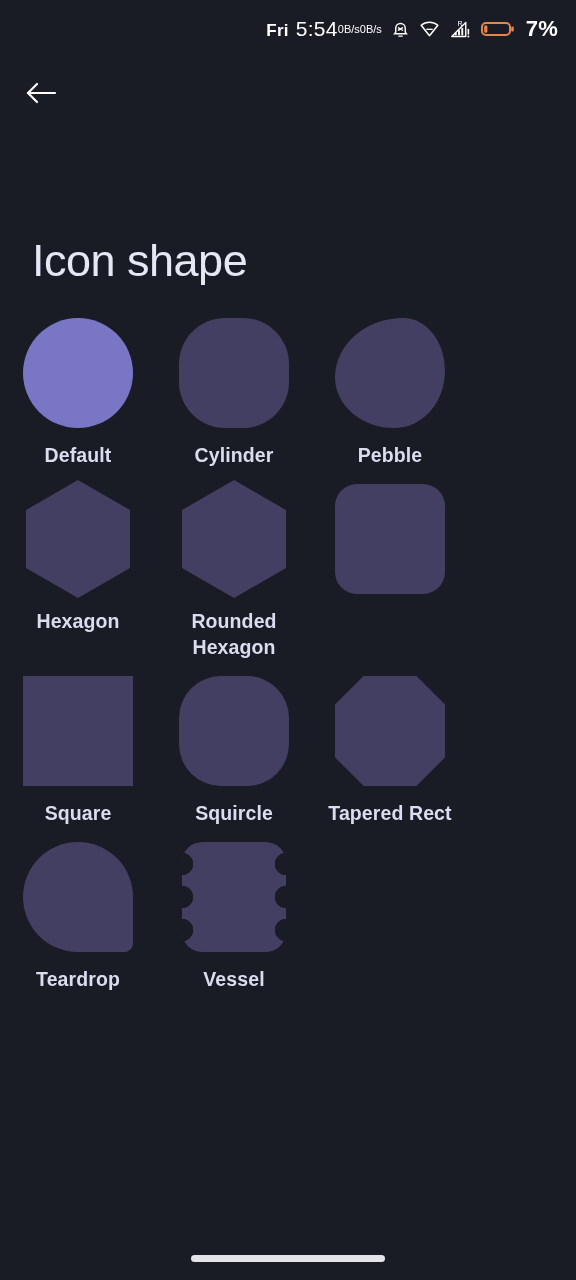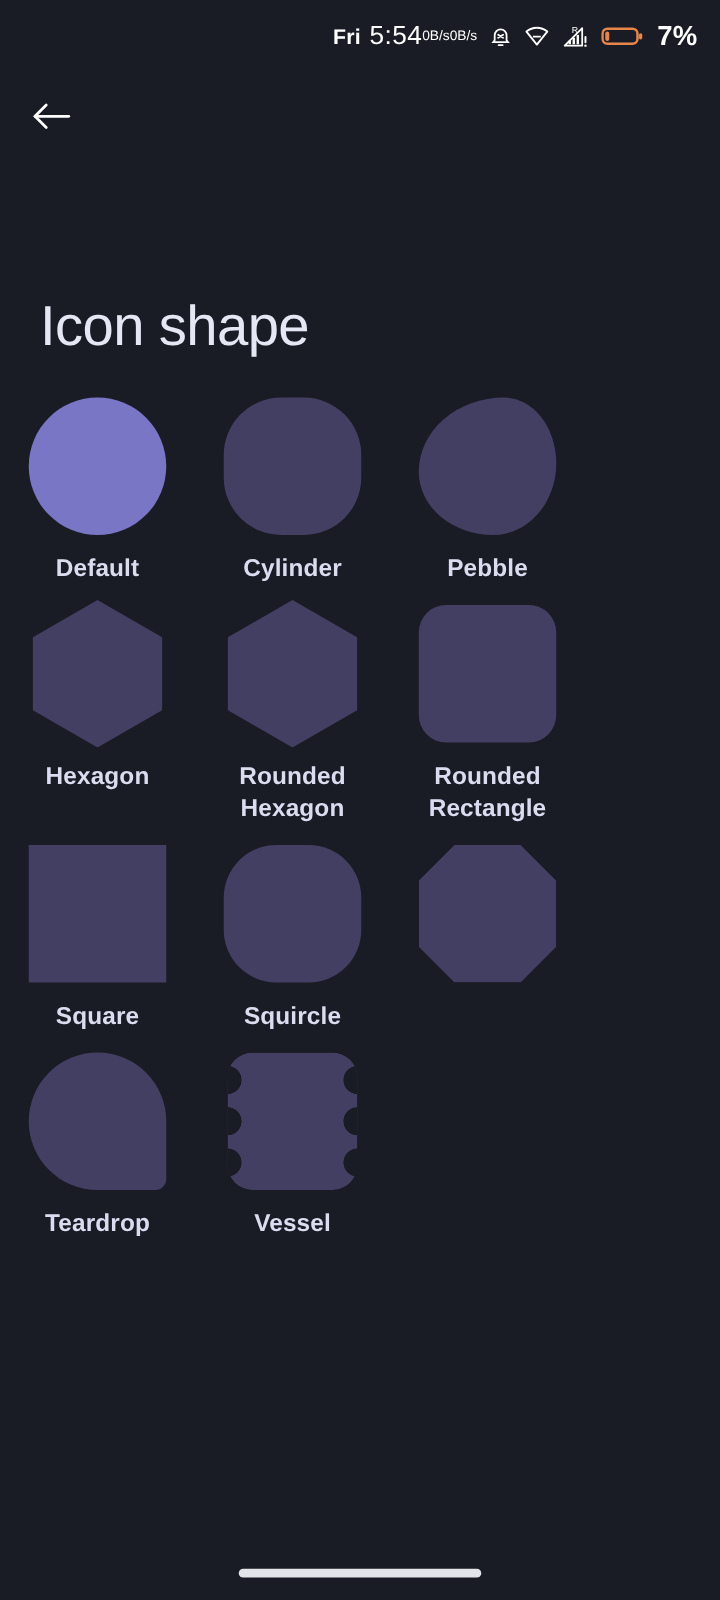--- a/index.html
+++ b/index.html
@@ -201,41 +201,41 @@
     <div class="shape-wrap">
       <div class="shape sh-rhexagon"></div>
     </div>
     <div class="cell-label">Rounded Hexagon</div>
   </div>
 
   <div class="cell">
     <div class="shape-wrap">
       <div class="shape sh-rrect"></div>
     </div>
-    <div class="cell-label">Rounded Rectangle</div>
   </div>
 
   <div class="cell">
     <div class="shape-wrap">
       <div class="shape sh-square"></div>
     </div>
     <div class="cell-label">Square</div>
   </div>
 
   <div class="cell">
     <div class="shape-wrap">
       <div class="shape sh-squircle"></div>
     </div>
     <div class="cell-label">Squircle</div>
   </div>
 
   <div class="cell">
     <div class="shape-wrap">
       <div class="shape sh-tapered"></div>
     </div>
+    <div class="cell-label">Tapered Rect</div>
   </div>
 
   <div class="cell">
     <div class="shape-wrap">
       <div class="shape sh-teardrop"></div>
     </div>
     <div class="cell-label">Teardrop</div>
   </div>
 
   <div class="cell">

